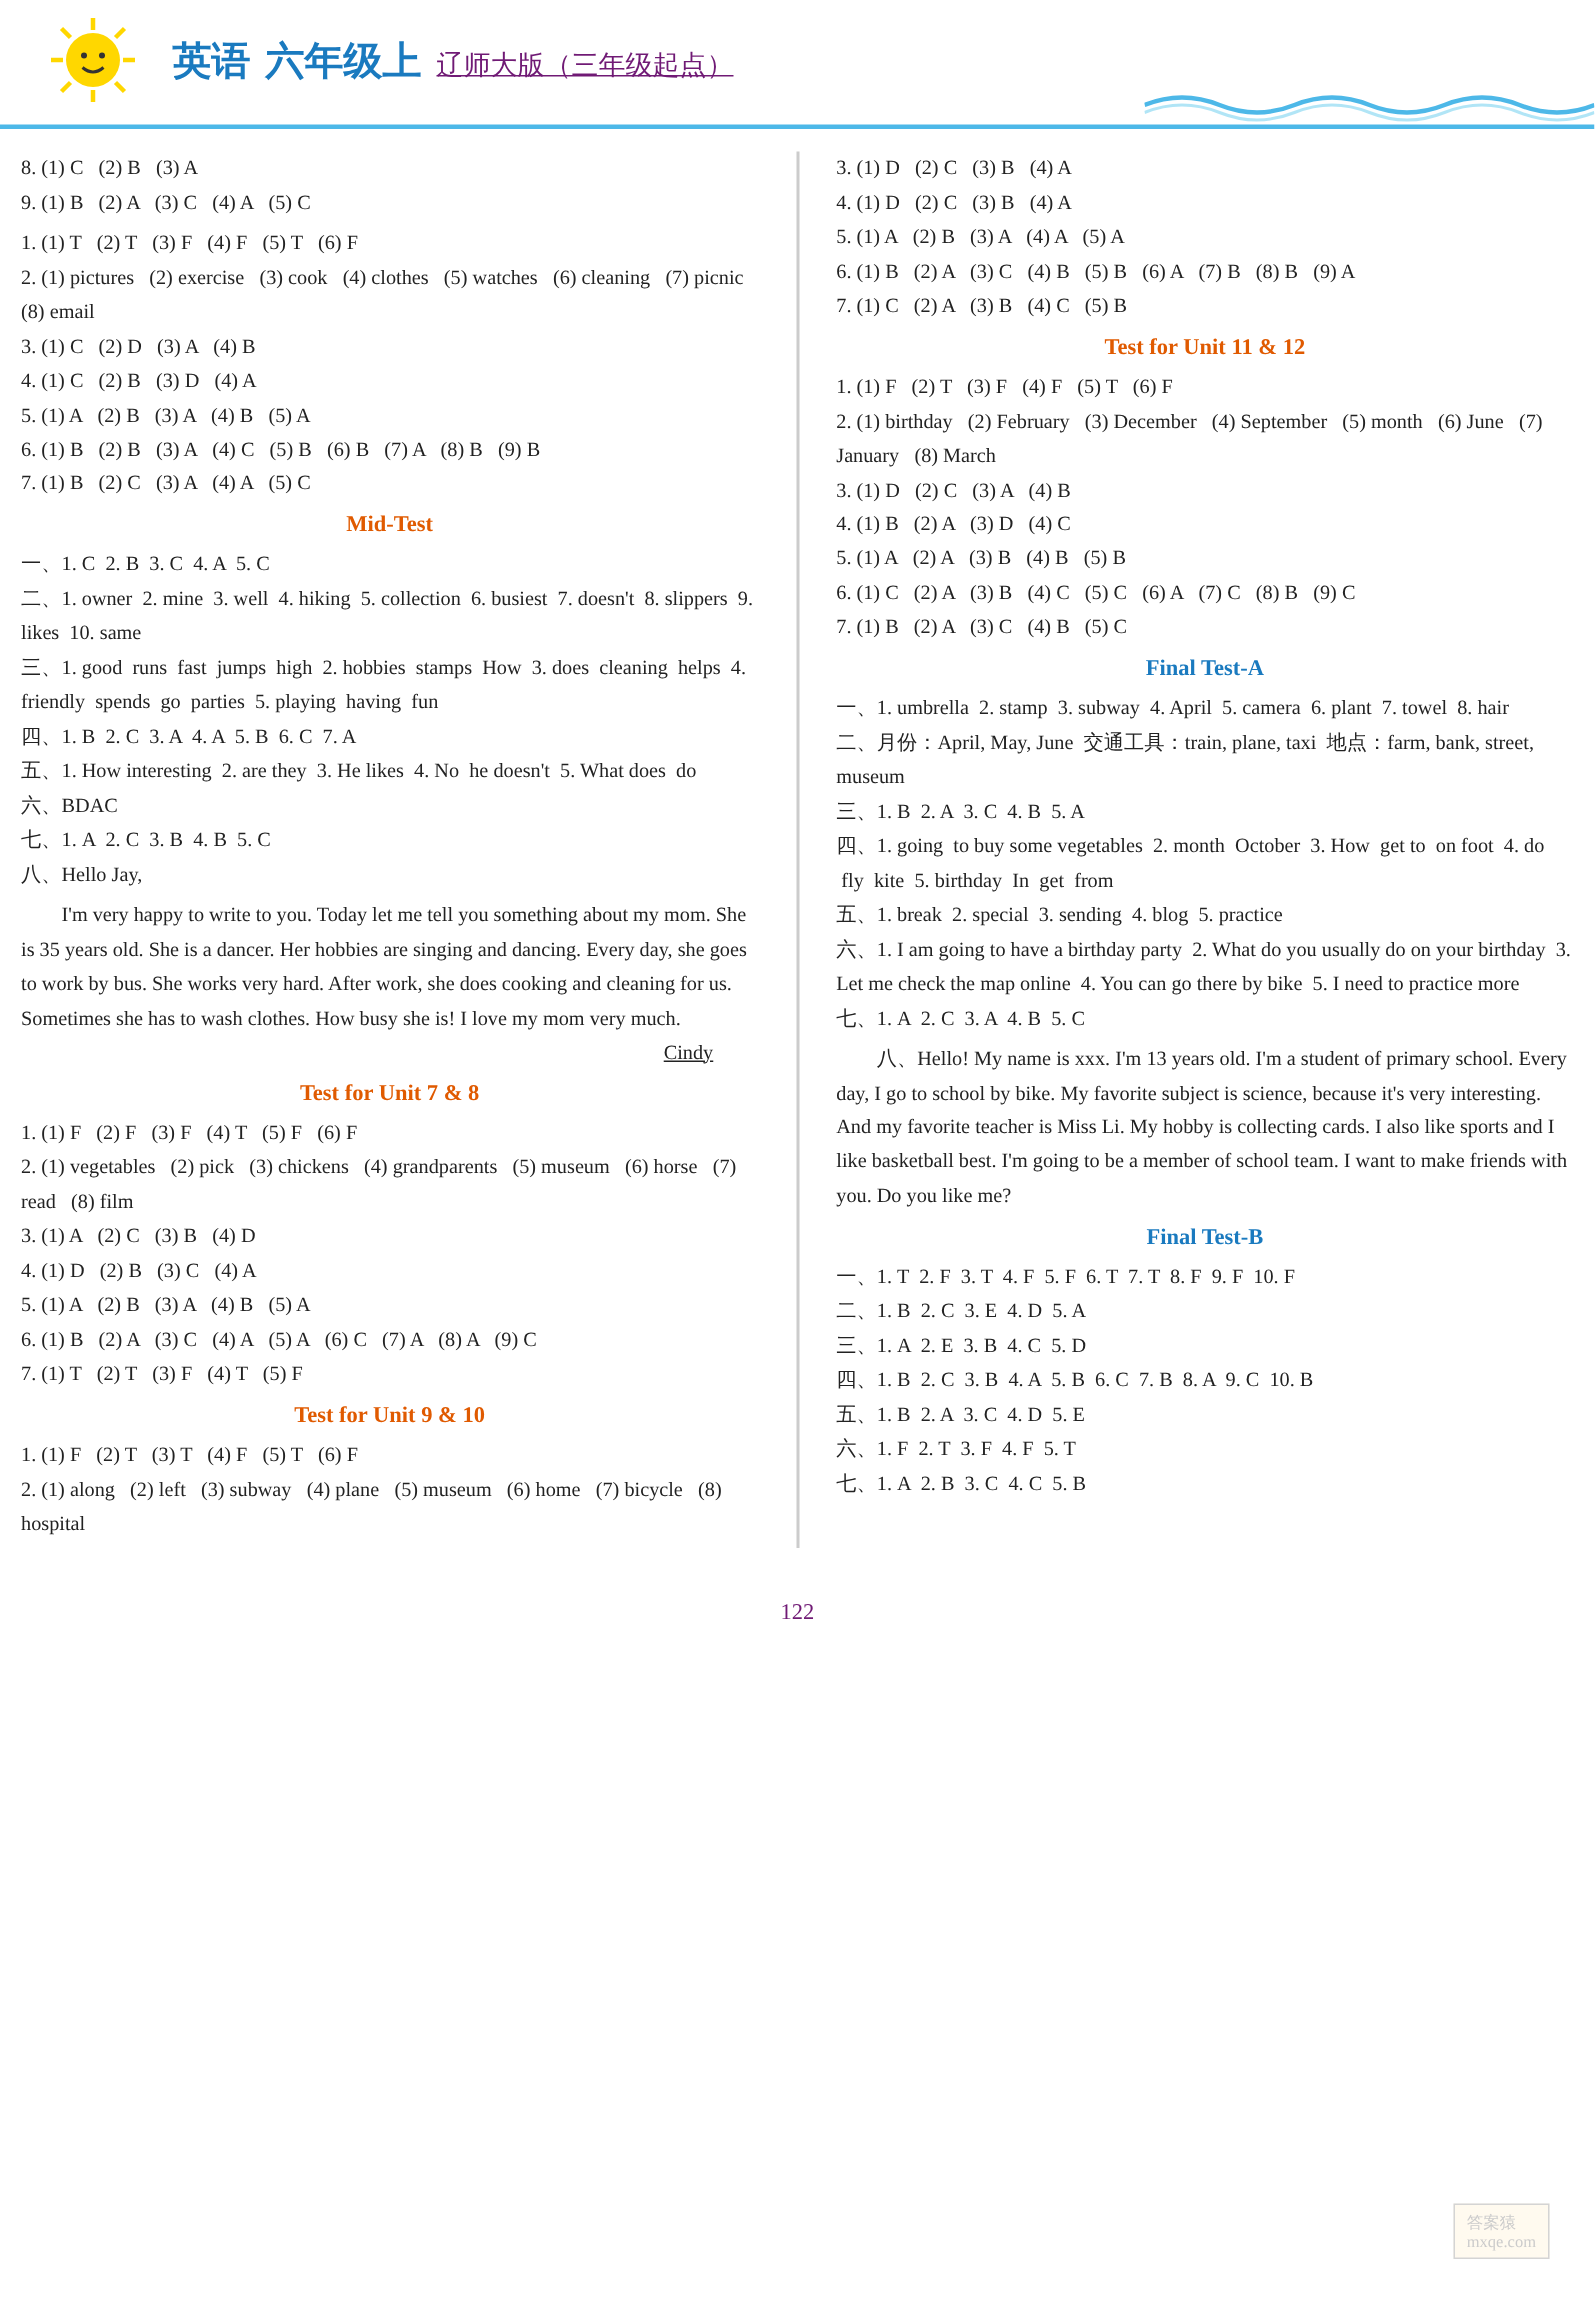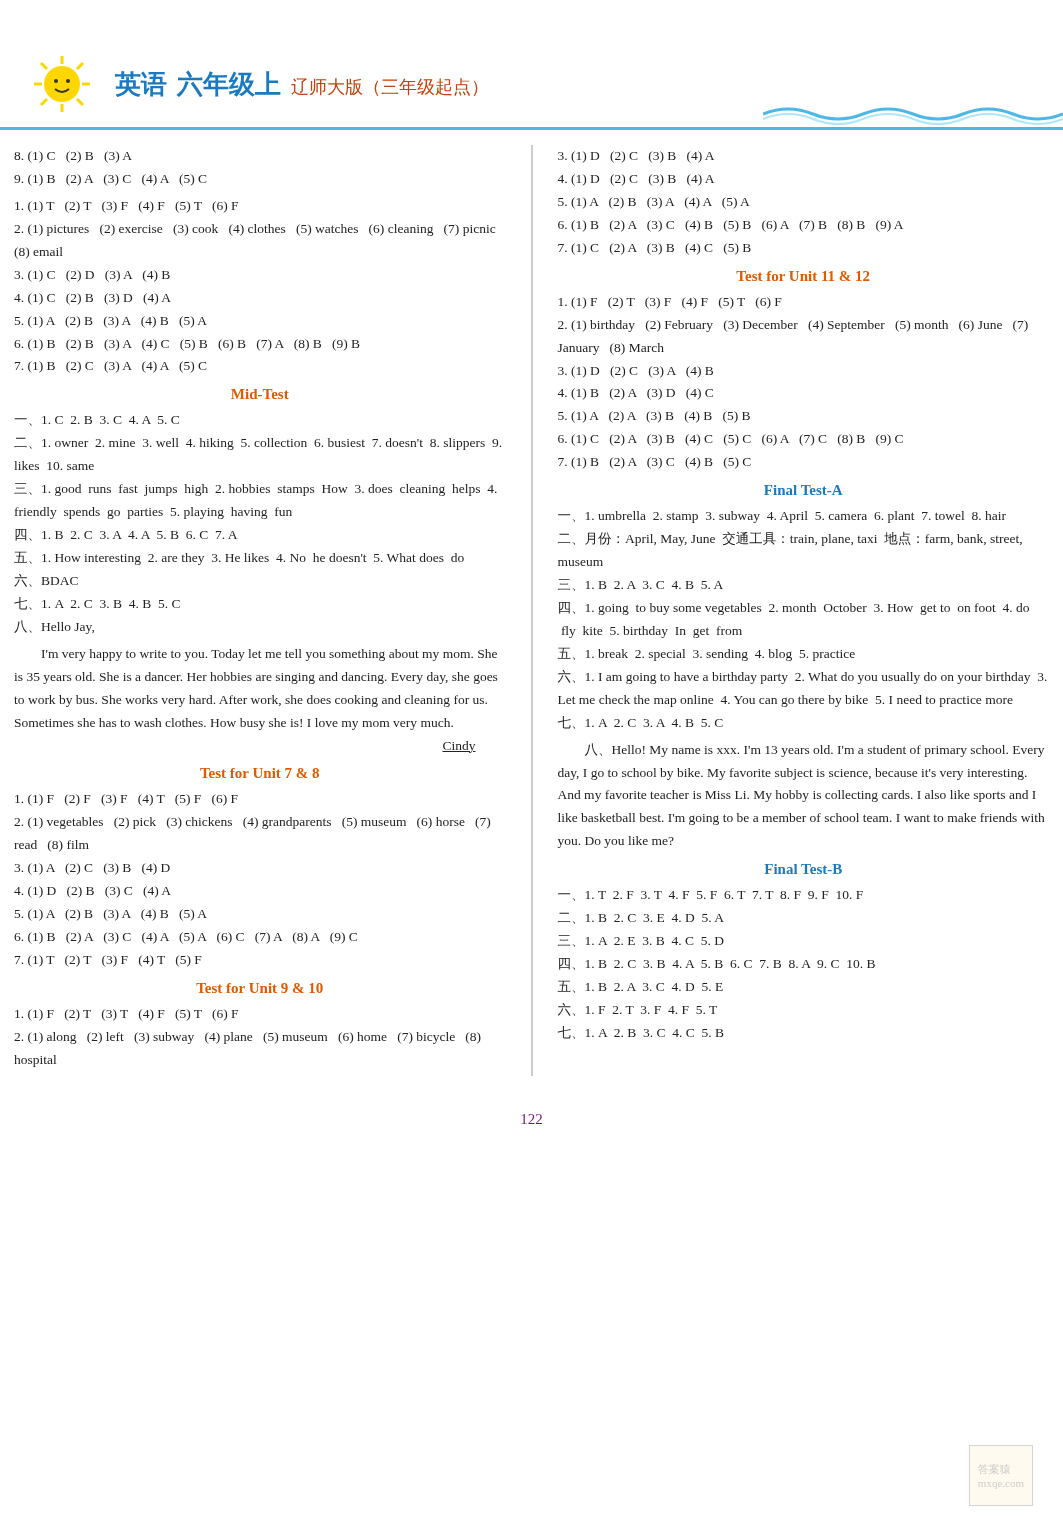--- a/index.html
+++ b/index.html
@@ -7,48 +7,48 @@
       width: 1063px;
       min-height: 1536px;
       background: #fff;
       font-family: "SimSun", "宋体", serif;
       font-size: 14px;
       color: #222;
       position: relative;
     }
     .header {
       background: #fff;
-      padding: 20px 30px 10px 30px;
+      padding: 8px 30px 10px 30px;
       display: flex;
       align-items: center;
       gap: 20px;
       border-bottom: 3px solid #4db8e8;
       position: relative;
-      margin-top: 32px;
     }
     .header-title {
       display: flex;
       align-items: baseline;
       gap: 10px;
     }
     .header-subject {
       color: #1a7abf;
       font-size: 26px;
       font-weight: bold;
       font-family: "SimHei", "黑体", sans-serif;
     }
     .header-grade {
       color: #1a7abf;
       font-size: 26px;
       font-weight: bold;
       font-family: "SimHei", "黑体", sans-serif;
     }
     .header-edition {
-      color: #c2410c;
+      color: #701a75;
       font-size: 18px;
+      text-decoration: underline;
     }
     .wave-decoration {
       position: absolute;
       bottom: -2px;
       right: 0;
       width: 300px;
       height: 30px;
     }
     .content {
       display: flex;
@@ -102,21 +102,21 @@
     .watermark {
       position: absolute;
       bottom: 30px;
       right: 30px;
       opacity: 0.5;
       font-size: 11px;
       color: #999;
     }
     .watermark-box {
       border: 1px solid #aaa;
-      padding: 16px 8px;
+      padding: 4px 8px;
       background: rgba(255,220,150,0.3);
     }
   </style>
 </head>
 <body>
 
 <div class="header">
 
   <div style="position:relative;width:65px;height:65px;flex-shrink:0;">
     <svg width="65" height="65" viewBox="0 0 65 65">

